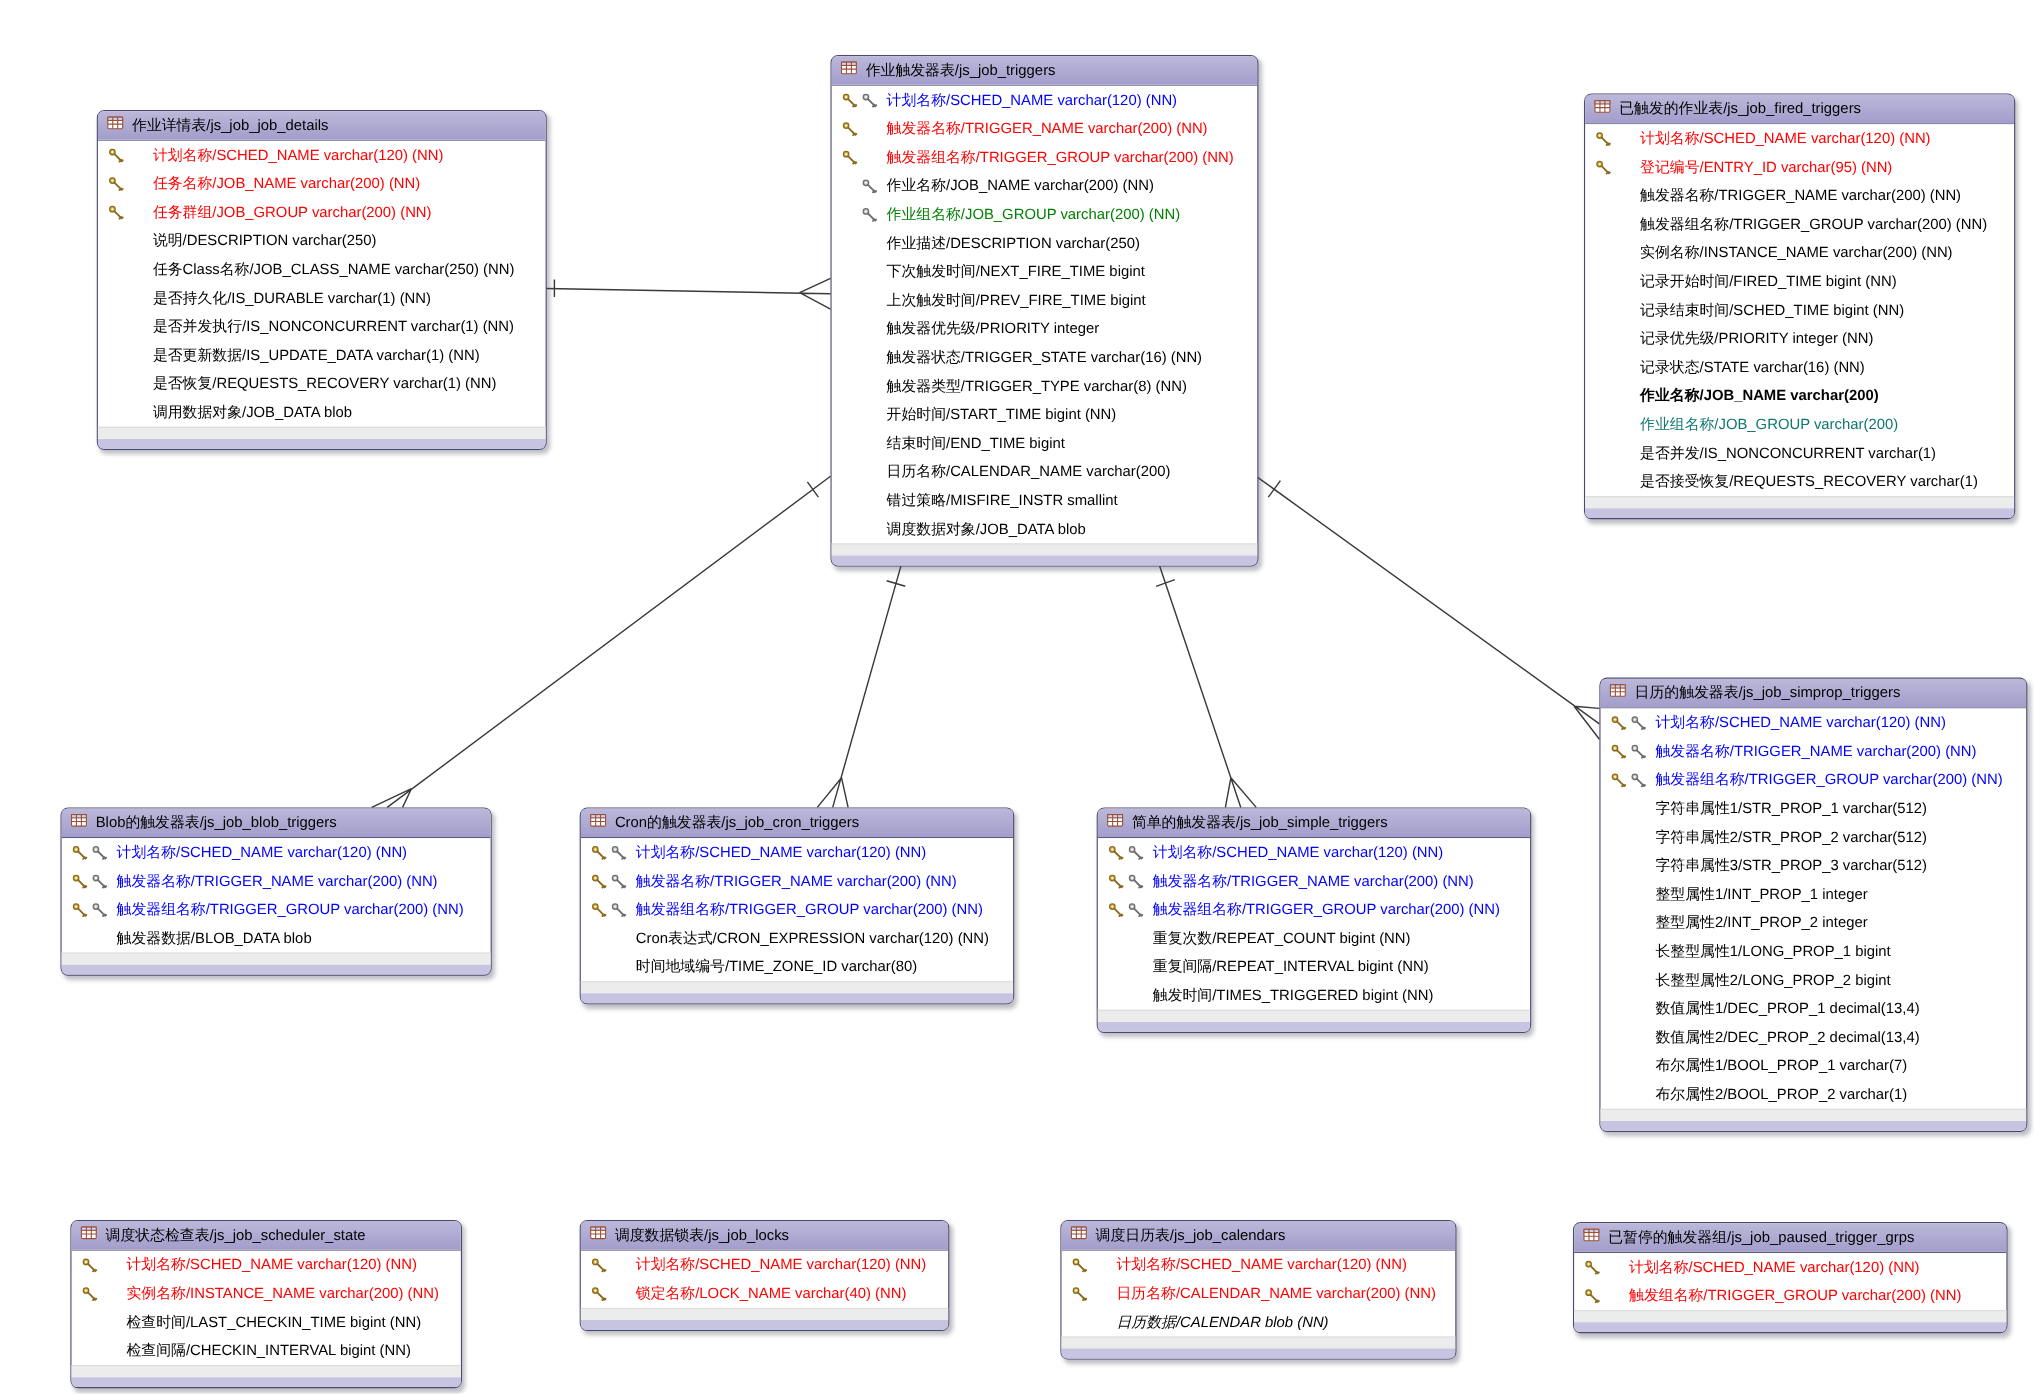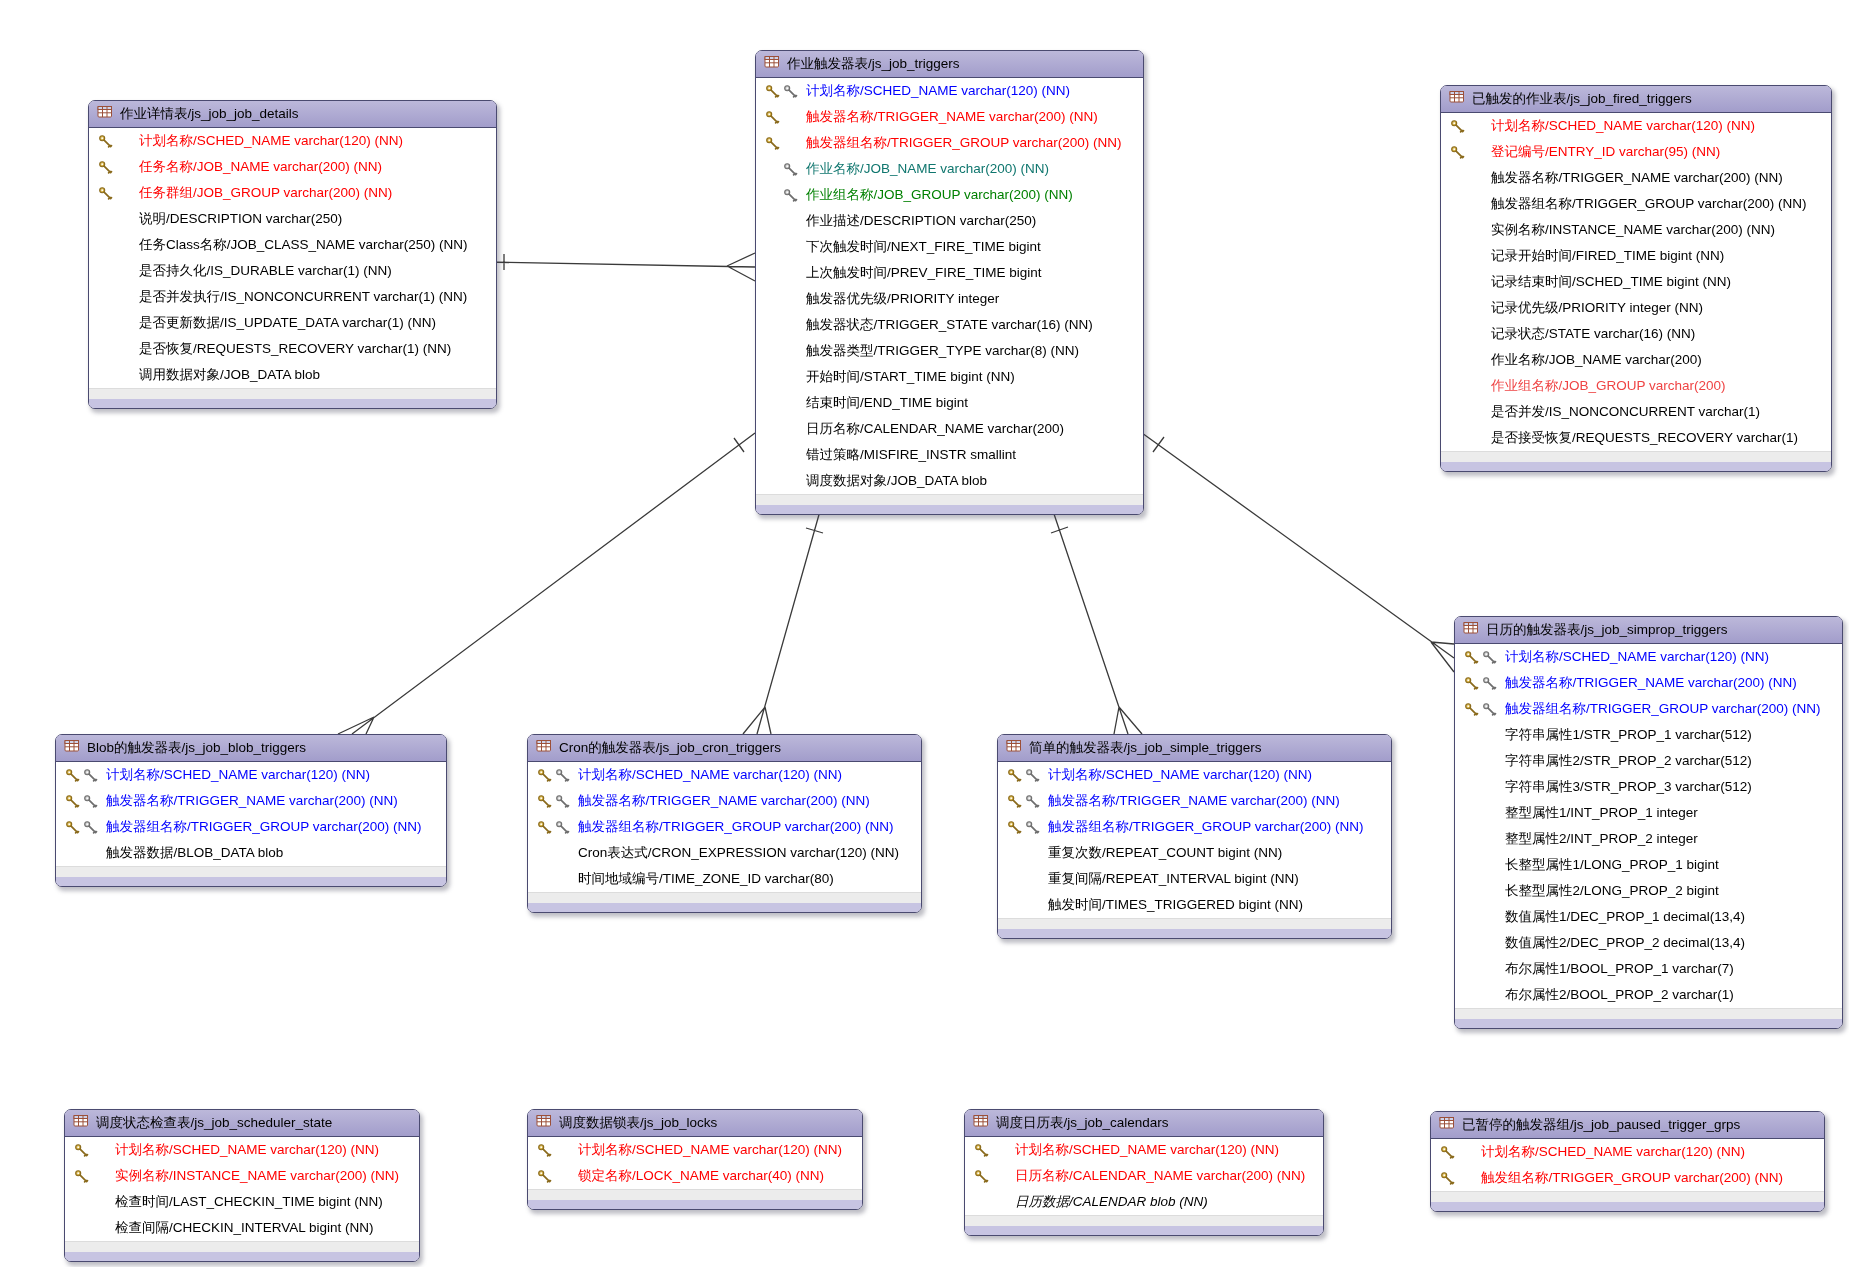--- a/index.html
+++ b/index.html
@@ -177,21 +177,21 @@
           </div>
           <div class="frow">
             <span class="keyslot"></span>
             <span class="keyslot">
               <svg width="15" height="15" viewBox="0 0 15 15">
     <circle cx="4.2" cy="4.2" r="2.5" fill="#c2c2c2" stroke="#6e6e6e" stroke-width="1.1"></circle>
     <circle cx="4.2" cy="4.2" r="0.9" fill="#ffffff"></circle>
     <path d="M6.1 6.1 L12.6 12.6 M10.6 12.8 L12.1 11.3 M12.6 12.6 L13.5 11.7" stroke="#6e6e6e" stroke-width="1.7" fill="none" stroke-linecap="round"></path>
   </svg>
             </span>
-            <span class="ftext" style="color: #0f766e;">作业名称/JOB_NAME varchar(200) (NN)</span>
+            <span class="ftext" style="color: #000000;">作业名称/JOB_NAME varchar(200) (NN)</span>
           </div>
           <div class="frow">
             <span class="keyslot"></span>
             <span class="keyslot">
               <svg width="15" height="15" viewBox="0 0 15 15">
     <circle cx="4.2" cy="4.2" r="2.5" fill="#c2c2c2" stroke="#6e6e6e" stroke-width="1.1"></circle>
     <circle cx="4.2" cy="4.2" r="0.9" fill="#ffffff"></circle>
     <path d="M6.1 6.1 L12.6 12.6 M10.6 12.8 L12.1 11.3 M12.6 12.6 L13.5 11.7" stroke="#6e6e6e" stroke-width="1.7" fill="none" stroke-linecap="round"></path>
   </svg>
             </span>
@@ -321,26 +321,26 @@
             <span class="ftext" style="color: rgb(0, 0, 0);">记录优先级/PRIORITY integer (NN)</span>
           </div>
           <div class="frow">
             <span class="keyslot"></span>
             <span class="keyslot"></span>
             <span class="ftext" style="color: rgb(0, 0, 0);">记录状态/STATE varchar(16) (NN)</span>
           </div>
           <div class="frow">
             <span class="keyslot"></span>
             <span class="keyslot"></span>
-            <span class="ftext" style="color: rgb(0, 0, 0);">作业名称/JOB_NAME varchar(200)</span>
-          </div>
-          <div class="frow">
-            <span class="keyslot"></span>
-            <span class="keyslot"></span>
-            <span class="ftext" style="color: #ef4444;">作业组名称/JOB_GROUP varchar(200)</span>
+            <span class="ftext" style="color: rgb(0, 0, 0); font-weight: bold;">作业名称/JOB_NAME varchar(200)</span>
+          </div>
+          <div class="frow">
+            <span class="keyslot"></span>
+            <span class="keyslot"></span>
+            <span class="ftext" style="color: #0f766e;">作业组名称/JOB_GROUP varchar(200)</span>
           </div>
           <div class="frow">
             <span class="keyslot"></span>
             <span class="keyslot"></span>
             <span class="ftext" style="color: rgb(0, 0, 0);">是否并发/IS_NONCONCURRENT varchar(1)</span>
           </div>
           <div class="frow">
             <span class="keyslot"></span>
             <span class="keyslot"></span>
             <span class="ftext" style="color: rgb(0, 0, 0);">是否接受恢复/REQUESTS_RECOVERY varchar(1)</span>

